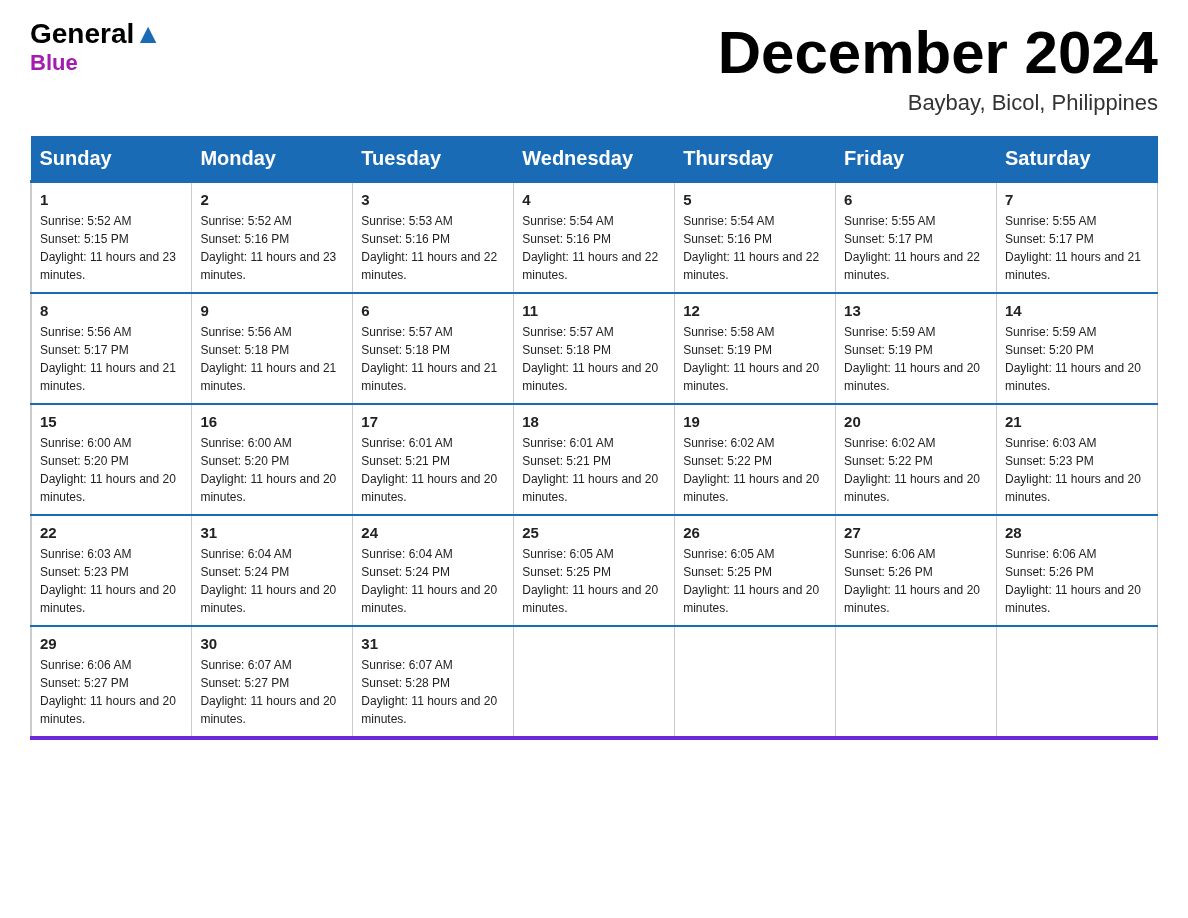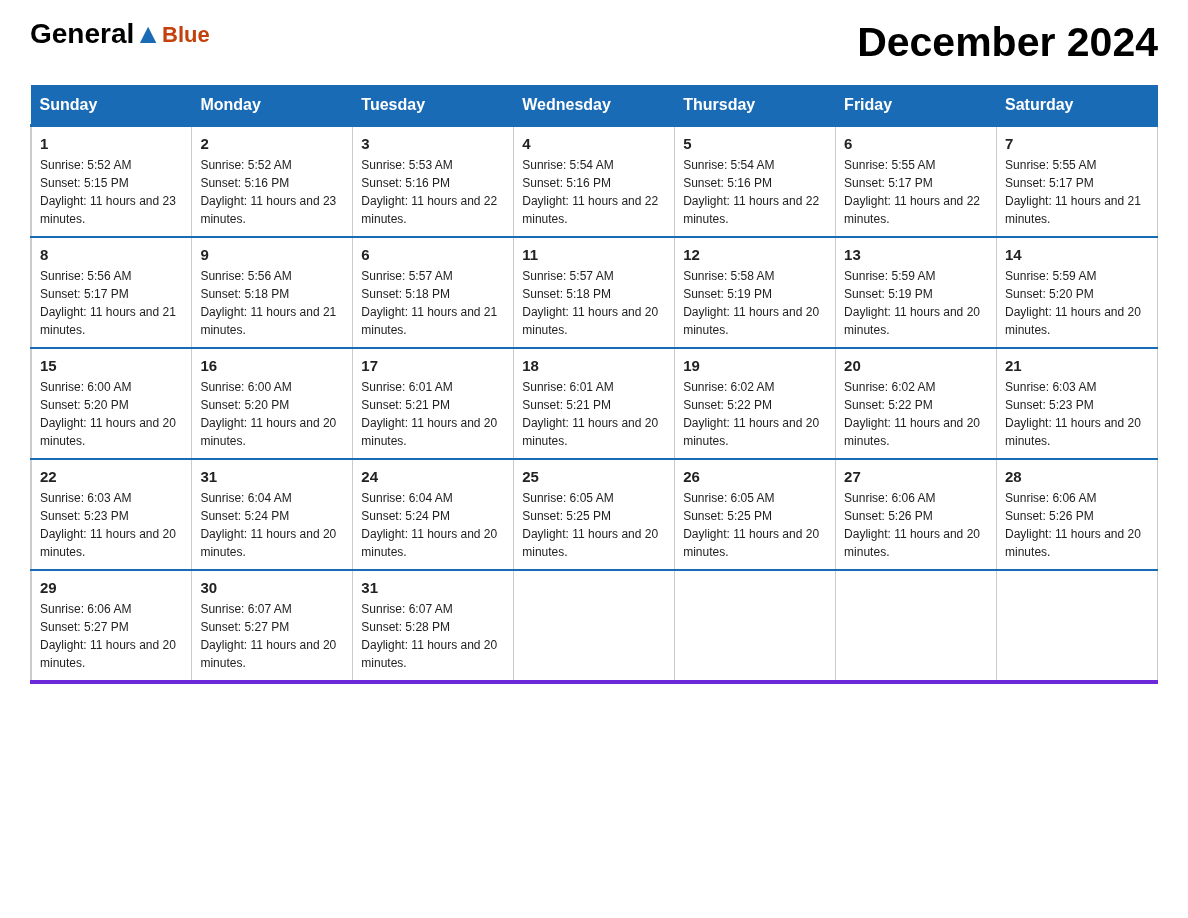--- a/index.html
+++ b/index.html
@@ -11,61 +11,61 @@
       min-height: 918px;
     }
     .header {
       display: flex;
       justify-content: space-between;
       align-items: flex-start;
       margin-bottom: 20px;
     }
     .logo {
       display: flex;
-      flex-direction: row;
+      flex-direction: column;
       align-items: flex-start;
     }
     .logo-text {
       font-size: 28px;
       font-weight: bold;
       color: #000;
       line-height: 1;
     }
     .logo-text span {
       color: #1a6bb5;
     }
     .logo-blue {
       font-size: 22px;
       font-weight: bold;
-      color: #c2410c;
+      color: #a21caf;
       margin-top: 2px;
     }
     .title-block {
       text-align: right;
     }
     .main-title {
-      font-size: 41px;
+      font-size: 60px;
       font-weight: bold;
       color: #000;
       line-height: 1.1;
     }
     .subtitle {
       font-size: 22px;
       color: #333;
       margin-top: 4px;
     }
     table {
       width: 100%;
       border-collapse: collapse;
       table-layout: fixed;
     }
     thead tr th {
       background-color: #1a6bb5;
       color: #fff;
-      font-size: 16px;
+      font-size: 20px;
       font-weight: bold;
       padding: 10px 8px;
       text-align: left;
       border: 1px solid #1a6bb5;
     }
     tbody tr td {
       vertical-align: top;
       padding: 8px 8px;
       border: 1px solid #ccc;
       font-size: 13px;
@@ -105,20 +105,21 @@
 
 <div class="header">
   <div class="logo">
     <div class="logo-text">
       General<span>▲</span>
     </div>
     <div class="logo-blue">Blue</div>
   </div>
   <div class="title-block">
     <div class="main-title">December 2024</div>
+    <div class="subtitle">Baybay, Bicol, Philippines</div>
   </div>
 </div>
 
 <table>
   <thead>
     <tr>
     <th>Sunday</th>
         <th>Monday</th>
         <th>Tuesday</th>
         <th>Wednesday</th>

